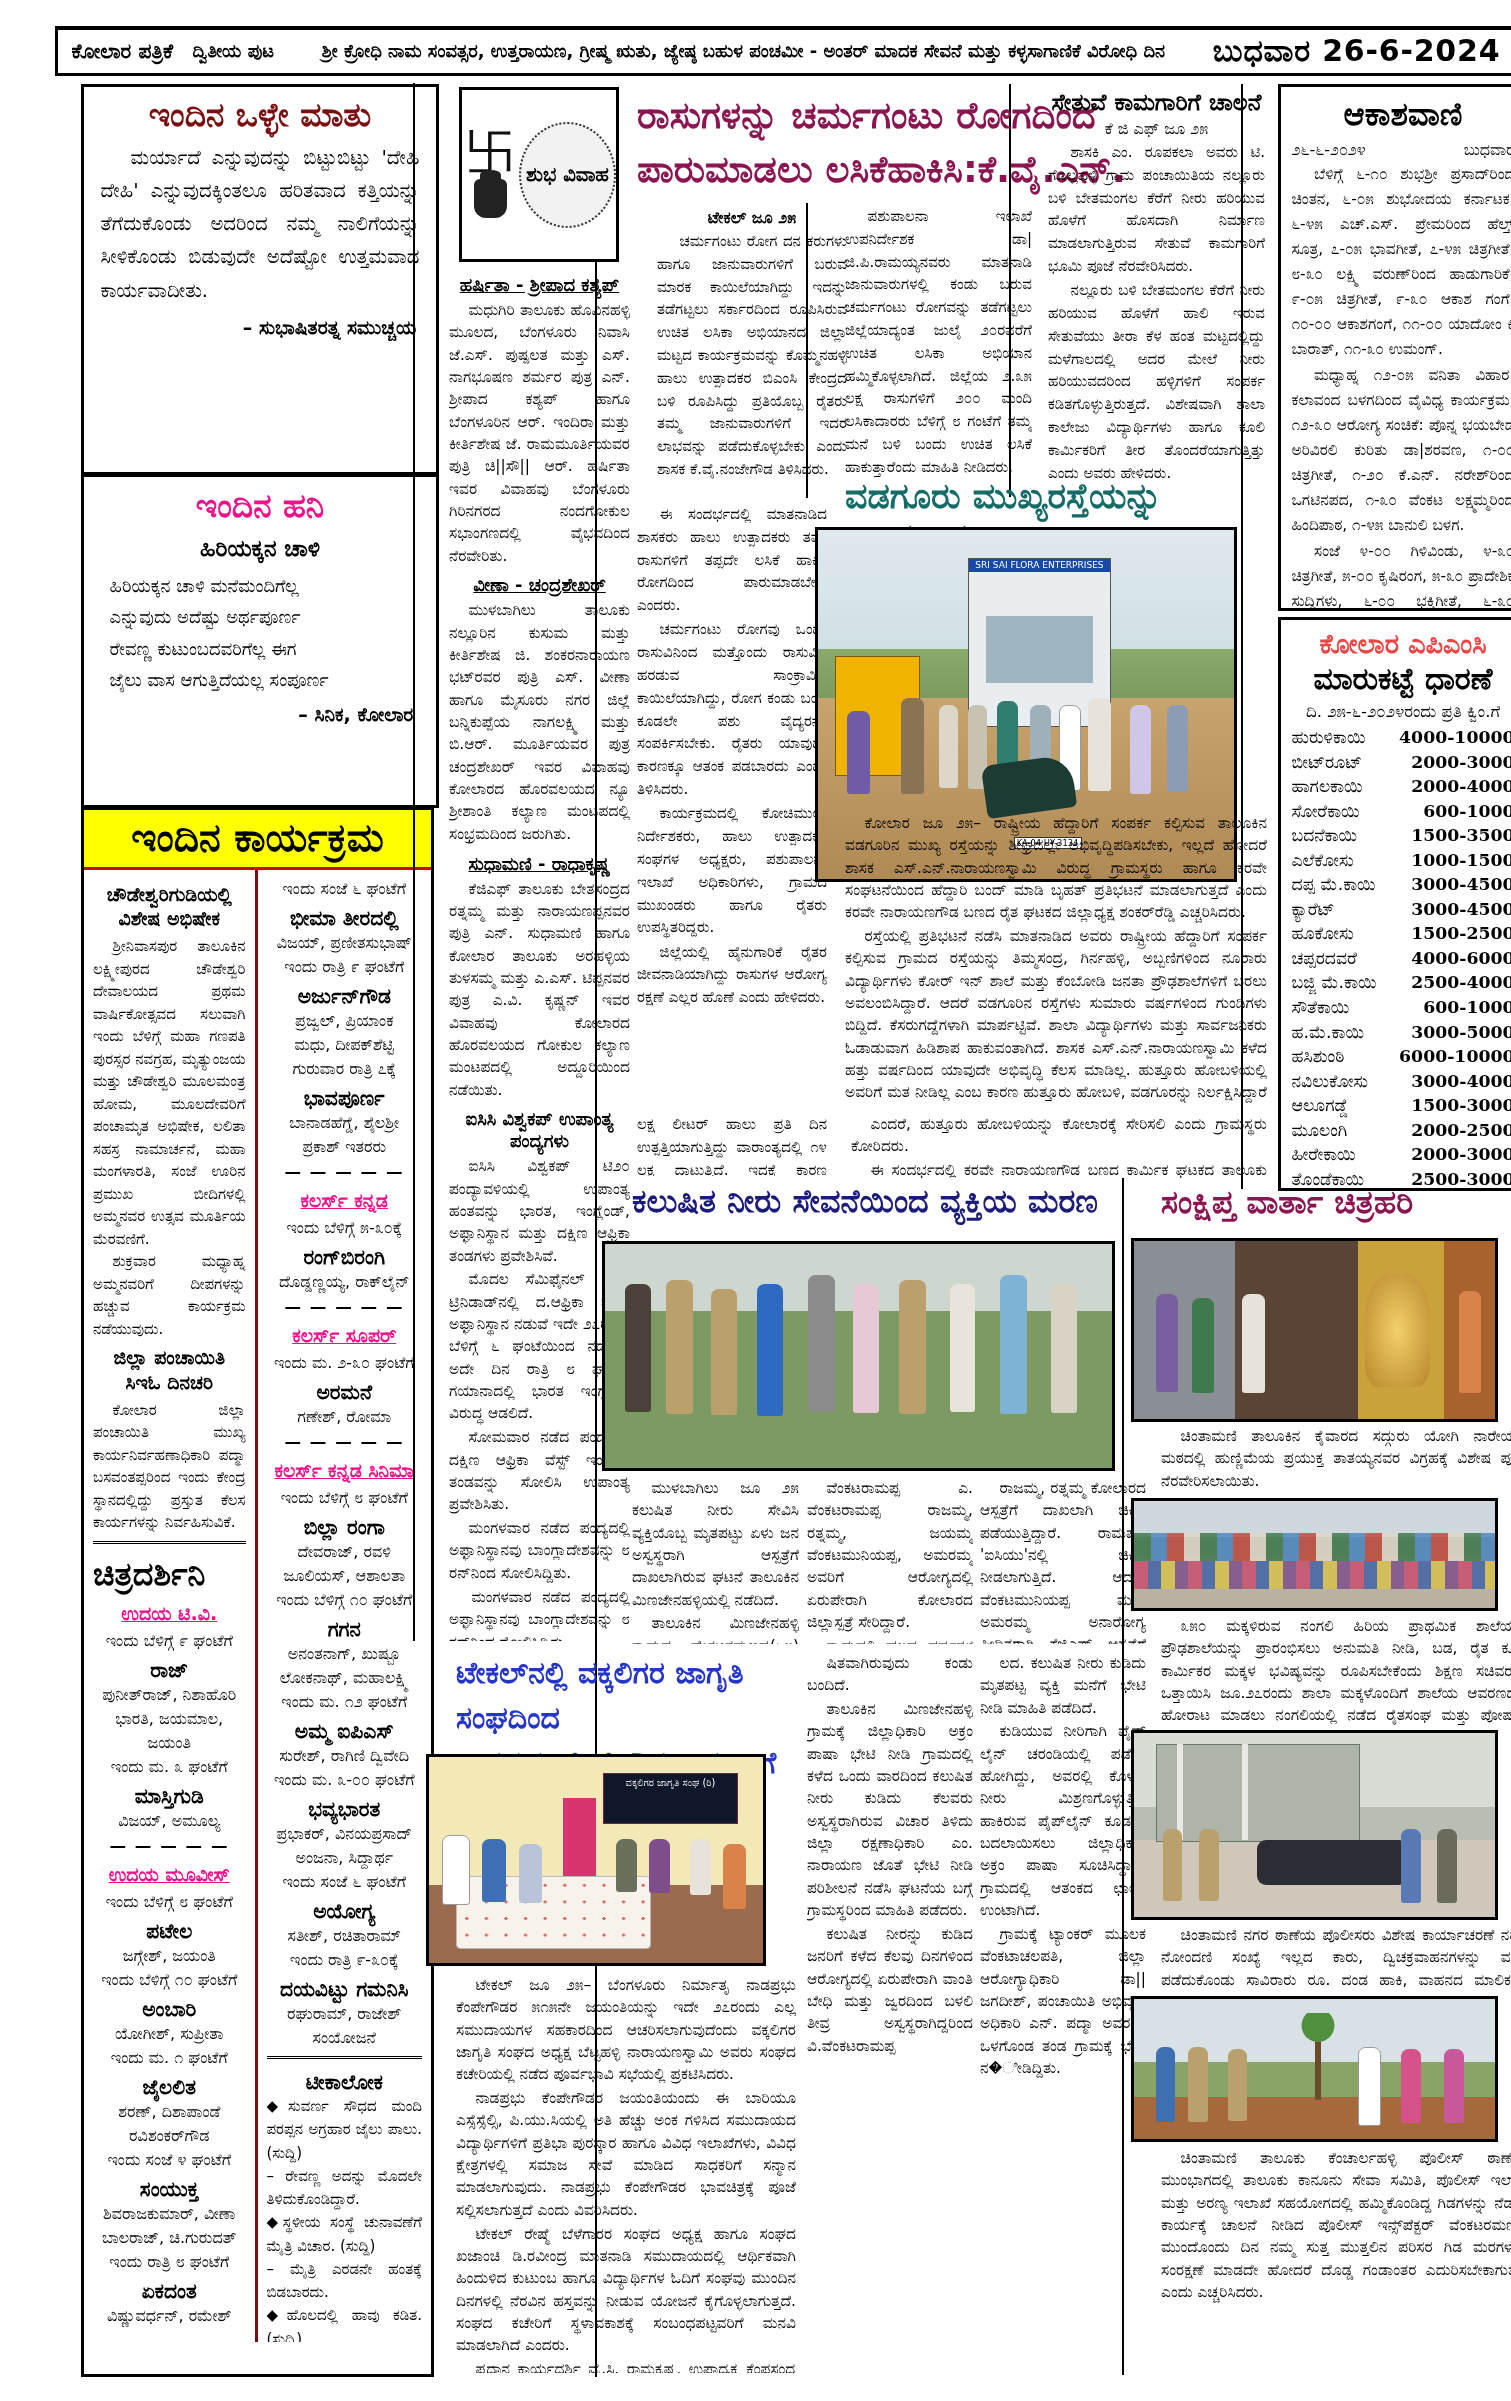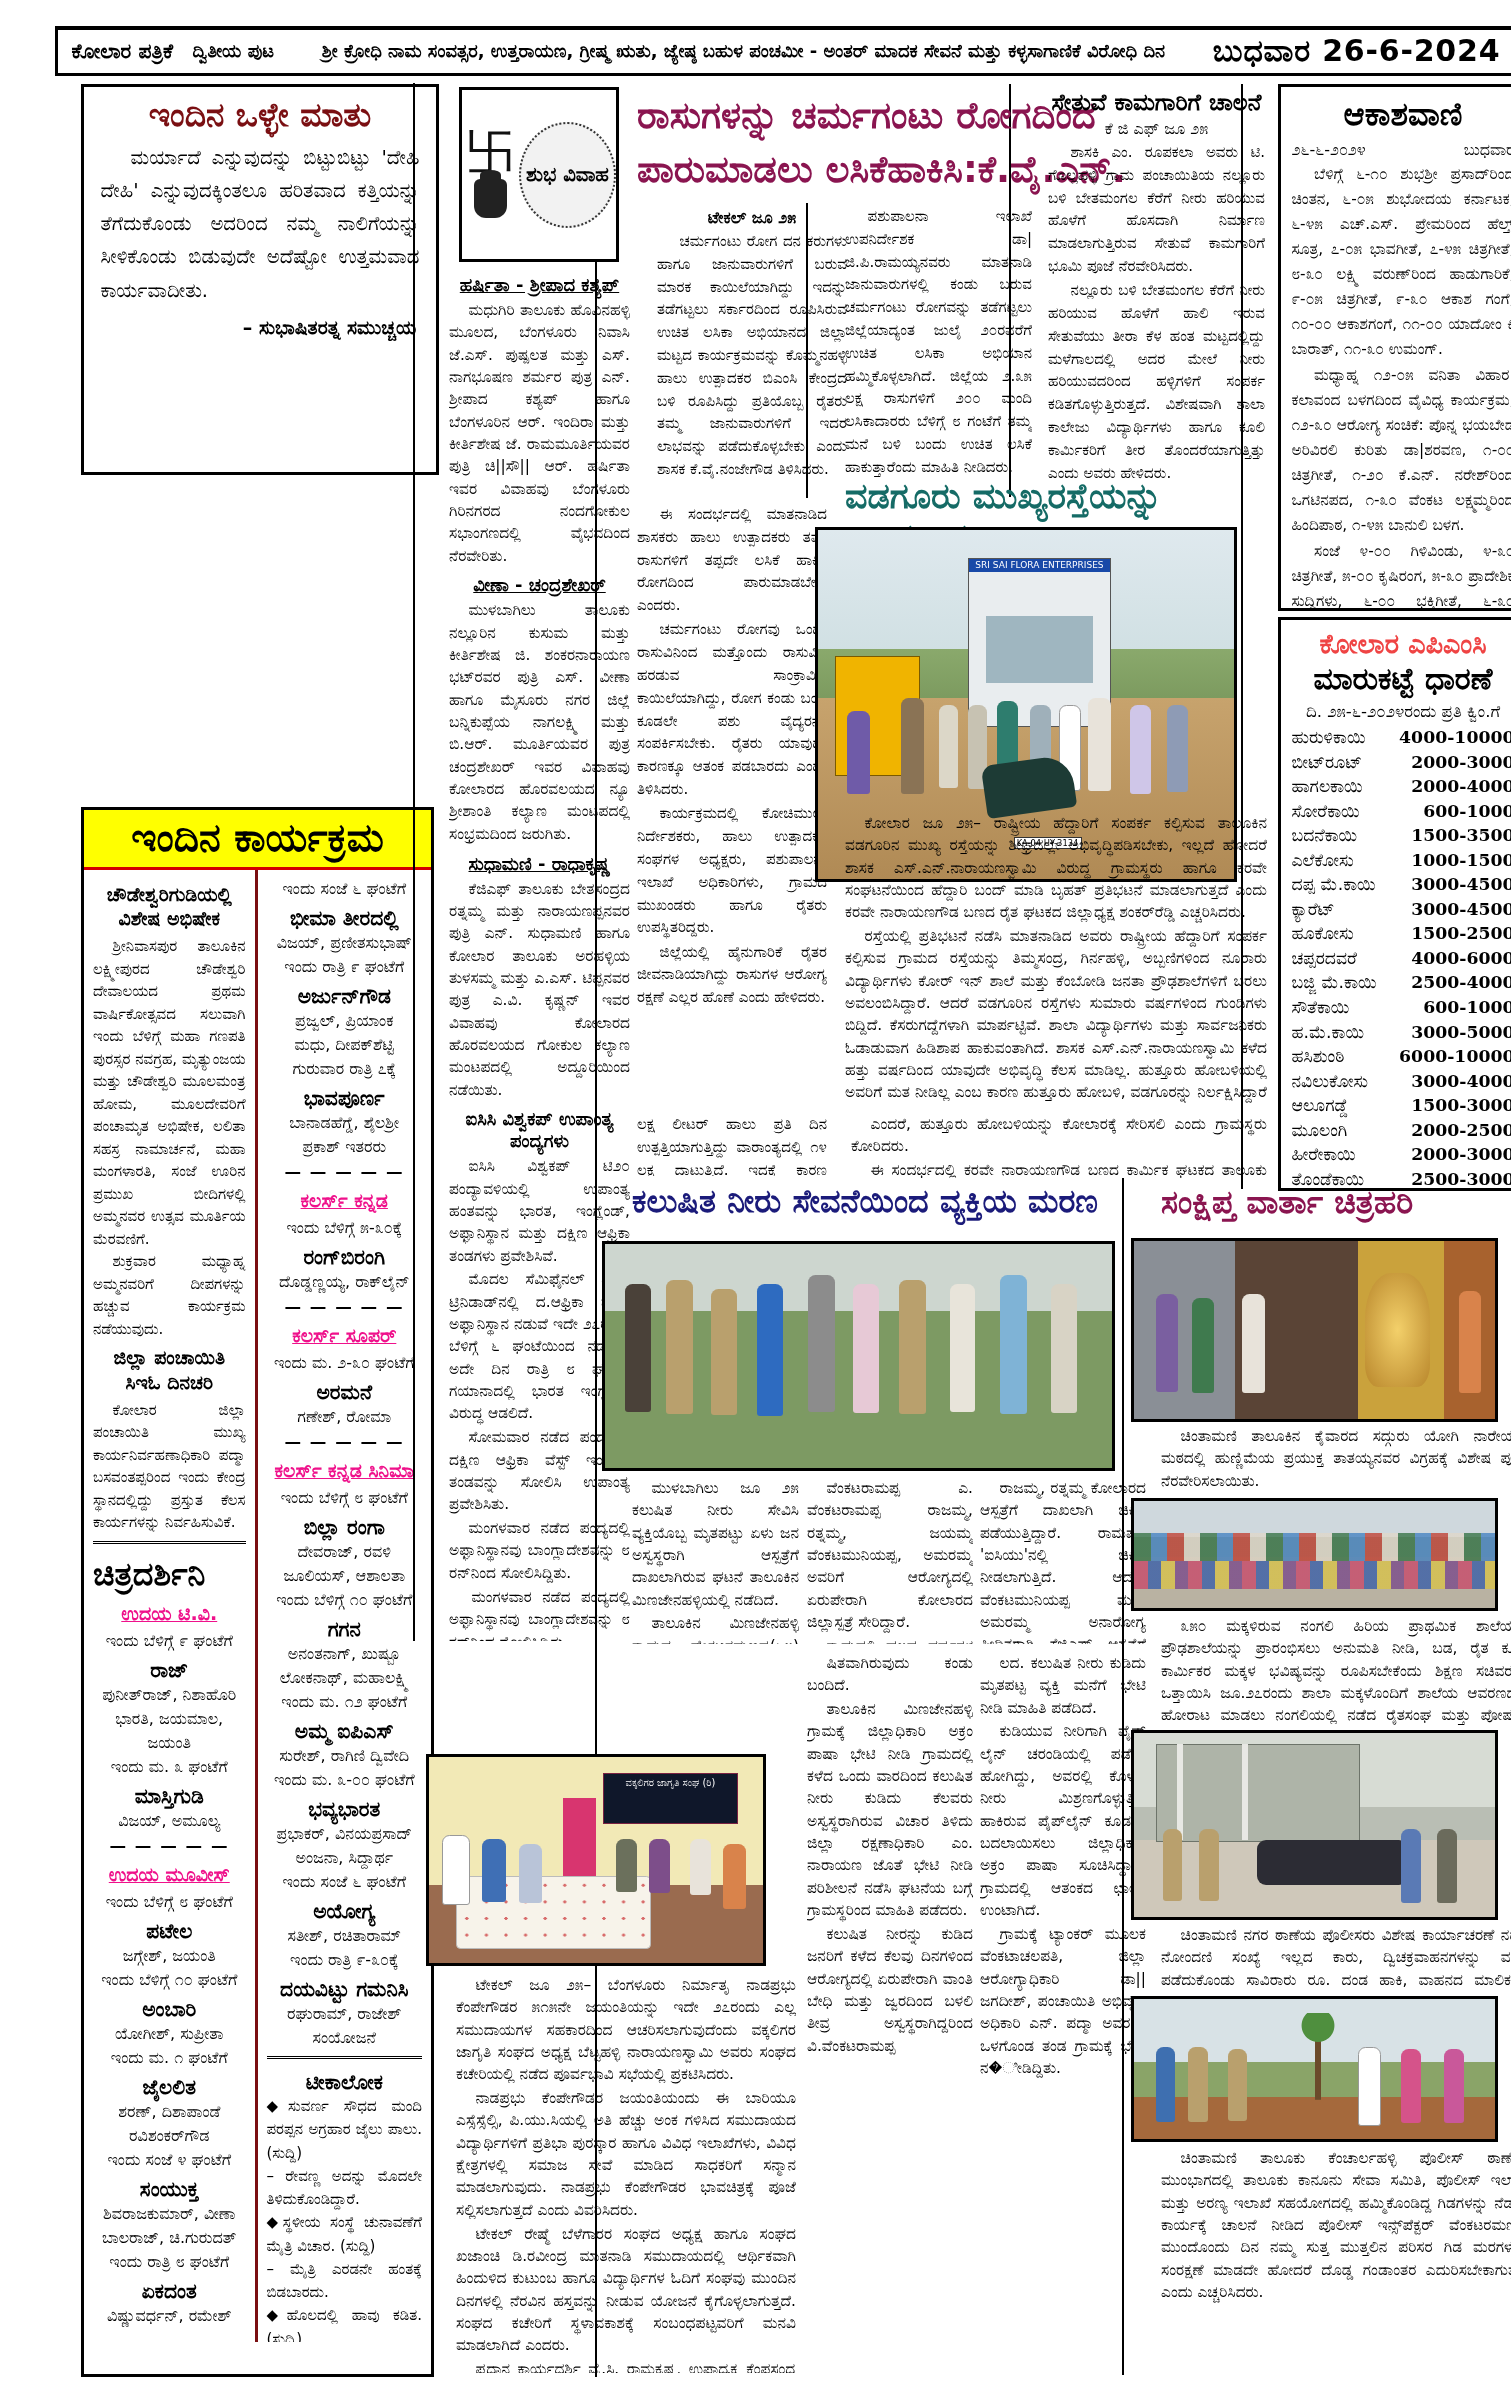--- a/index.html
+++ b/index.html
@@ -87,20 +87,31 @@
     <span class="almanac">ಶ್ರೀ ಕ್ರೋಧಿ ನಾಮ ಸಂವತ್ಸರ, ಉತ್ತರಾಯಣ, ಗ್ರೀಷ್ಮ ಋತು, ಜ್ಯೇಷ್ಠ ಬಹುಳ ಪಂಚಮೀ - ಅಂತರ್ ಮಾದಕ ಸೇವನೆ ಮತ್ತು ಕಳ್ಳಸಾಗಾಣಿಕೆ ವಿರೋಧಿ ದಿನ</span>
     <span class="date">ಬುಧವಾರ 26-6-2024</span>
   </div>
 
   <div class="abs box" style="left:51px;top:84px;width:352px;height:385px;">
     <div class="q-title">ಇಂದಿನ ಒಳ್ಳೇ ಮಾತು</div>
     <div class="q-body">ಮರ್ಯಾದೆ ಎನ್ನುವುದನ್ನು ಬಿಟ್ಟುಬಿಟ್ಟು 'ದೇಹಿ ದೇಹಿ' ಎನ್ನುವುದಕ್ಕಿಂತಲೂ ಹರಿತವಾದ ಕತ್ತಿಯನ್ನು ತೆಗೆದುಕೊಂಡು ಅದರಿಂದ ನಮ್ಮ ನಾಲಿಗೆಯನ್ನು ಸೀಳಿಕೊಂಡು ಬಿಡುವುದೇ ಅದೆಷ್ಟೋ ಉತ್ತಮವಾದ ಕಾರ್ಯವಾದೀತು.</div>
     <div class="q-attr">– ಸುಭಾಷಿತರತ್ನ ಸಮುಚ್ಚಯ</div>
   </div>
 
+  <div class="abs box" style="left:51px;top:474px;width:352px;height:328px;">
+    <div class="h-title">ಇಂದಿನ ಹನಿ</div>
+    <div class="h-sub">ಹಿರಿಯಕ್ಕನ ಚಾಳಿ</div>
+    <div>
+        <div class="h-line">ಹಿರಿಯಕ್ಕನ ಚಾಳಿ ಮನೆಮಂದಿಗೆಲ್ಲ</div>
+        <div class="h-line">ಎನ್ನುವುದು ಅದೆಷ್ಟು ಅರ್ಥಪೂರ್ಣ</div>
+        <div class="h-line">ರೇವಣ್ಣ ಕುಟುಂಬದವರಿಗೆಲ್ಲ ಈಗ</div>
+        <div class="h-line">ಜೈಲು ವಾಸ ಆಗುತ್ತಿದೆಯಲ್ಲ ಸಂಪೂರ್ಣ</div>
+      </div>
+    <div class="h-attr">– ಸಿನಿಕ, ಕೋಲಾರ</div>
+  </div>
 
   <div class="abs prog" style="left:51px;top:807px;width:353px;height:1570px;">
     <div class="prog-head">ಇಂದಿನ ಕಾರ್ಯಕ್ರಮ</div>
     <div class="prog-cols">
       <div class="prog-col first">
           <div class="pi-h2">ಚೌಡೇಶ್ವರಿಗುಡಿಯಲ್ಲಿ ವಿಶೇಷ ಅಭಿಷೇಕ</div>
           <div class="pi-para">ಶ್ರೀನಿವಾಸಪುರ ತಾಲೂಕಿನ ಲಕ್ಷ್ಮೀಪುರದ ಚೌಡೇಶ್ವರಿ ದೇವಾಲಯದ ಪ್ರಥಮ ವಾರ್ಷಿಕೋತ್ಸವದ ಸಲುವಾಗಿ ಇಂದು ಬೆಳಿಗ್ಗೆ ಮಹಾ ಗಣಪತಿ ಪುರಸ್ಸರ ನವಗ್ರಹ, ಮೃತ್ಯುಂಜಯ ಮತ್ತು ಚೌಡೇಶ್ವರಿ ಮೂಲಮಂತ್ರ ಹೋಮ, ಮೂಲದೇವರಿಗೆ ಪಂಚಾಮೃತ ಅಭಿಷೇಕ, ಲಲಿತಾ ಸಹಸ್ರ ನಾಮಾರ್ಚನೆ, ಮಹಾ ಮಂಗಳಾರತಿ, ಸಂಜೆ ಊರಿನ ಪ್ರಮುಖ ಬೀದಿಗಳಲ್ಲಿ ಅಮ್ಮನವರ ಉತ್ಸವ ಮೂರ್ತಿಯ ಮೆರವಣಿಗೆ.</div>
           <div class="pi-para">ಶುಕ್ರವಾರ ಮಧ್ಯಾಹ್ನ ಅಮ್ಮನವರಿಗೆ ದೀಪಗಳನ್ನು ಹಚ್ಚುವ ಕಾರ್ಯಕ್ರಮ ನಡೆಯುವುದು.</div>
           <div class="pi-h2">ಜಿಲ್ಲಾ ಪಂಚಾಯಿತಿ ಸಿಇಓ ದಿನಚರಿ</div>
           <div class="pi-para">ಕೋಲಾರ ಜಿಲ್ಲಾ ಪಂಚಾಯಿತಿ ಮುಖ್ಯ ಕಾರ್ಯನಿರ್ವಹಣಾಧಿಕಾರಿ ಪದ್ಮಾ ಬಸವಂತಪ್ಪರಿಂದ ಇಂದು ಕೇಂದ್ರ ಸ್ಥಾನದಲ್ಲಿದ್ದು ಪ್ರಸ್ತುತ ಕೆಲಸ ಕಾರ್ಯಗಳನ್ನು ನಿರ್ವಹಿಸುವಿಕೆ.</div>
@@ -433,20 +444,24 @@
       </div>
   </div>
   <div class="abs cap" style="left:950px;top:1652px;width:166px;height:721px;overflow:hidden;">
     <div>
         <div class="para">ಲದ. ಕಲುಷಿತ ನೀರು ಕುಡಿದು ಮೃತಪಟ್ಟ ವ್ಯಕ್ತಿ ಮನೆಗೆ ಭೇಟಿ ನೀಡಿ ಮಾಹಿತಿ ಪಡೆದಿದೆ.</div>
         <div class="para">ಕುಡಿಯುವ ನೀರಿಗಾಗಿ ಪೈಪ್ ಲೈನ್ ಚರಂಡಿಯಲ್ಲಿ ಪಡೆದು ಹೋಗಿದ್ದು, ಅವರಲ್ಲಿ ಕೊಳಚೆ ನೀರು ಮಿಶ್ರಣಗೊಳ್ಳುತ್ತಿದೆ ಹಾಕಿರುವ ಪೈಪ್‌ಲೈನ್ ಕೂಡಲೇ ಬದಲಾಯಿಸಲು ಜಿಲ್ಲಾಧಿಕಾರಿ ಅಕ್ರಂ ಪಾಷಾ ಸೂಚಿಸಿದ್ದಾರೆ. ಗ್ರಾಮದಲ್ಲಿ ಆತಂಕದ ಛಾಯೆ ಉಂಟಾಗಿದೆ.</div>
         <div class="para">ಗ್ರಾಮಕ್ಕೆ ಟ್ಯಾಂಕರ್ ಮೂಲಕ ವೆಂಕಟಾಚಲಪತಿ, ಜಿಲ್ಲಾ ಆರೋಗ್ಯಾಧಿಕಾರಿ ಡಾ|| ಜಗದೀಶ್, ಪಂಚಾಯಿತಿ ಅಭಿವೃದ್ಧಿ ಅಧಿಕಾರಿ ಎನ್. ಪದ್ಮಾ ಅವರನ್ನು ಒಳಗೊಂಡ ತಂಡ ಗ್ರಾಮಕ್ಕೆ ಭೇಟಿ ನ�ೀಡಿದ್ದಿತು.</div>
       </div>
   </div>
 
+  <div class="abs blue-head" style="left:426px;top:1650px;width:340px;">
+    <div>ಟೇಕಲ್‌ನಲ್ಲಿ ವಕ್ಕಲಿಗರ ಜಾಗೃತಿ ಸಂಘದಿಂದ</div>
+    <div>ನಾಡಪ್ರಭು ಕೆಂಪೇಗೌಡ ಜಯಂತಿಗೆ ತಯಾರಿ</div>
+  </div>
   <div class="ph" style="left:426px;top:1754px;width:340px;height:212px;">
     <div style="position:absolute;inset:0;background:linear-gradient(#f2e9b6 0 62%,#9a6b4f 62% 100%);"></div>
     <div style="position:absolute;left:52%;top:8%;width:40%;height:22%;background:#0f172a;border:1.5px solid #7a2242;color:#fff;font-size:9.8px;text-align:center;padding-top:3px;">ವಕ್ಕಲಿಗರ ಜಾಗೃತಿ ಸಂಘ (ರಿ)</div>
     <div style="position:absolute;left:40%;top:20%;width:10%;height:46%;background:#d8356f;"></div>
     <div style="position:absolute;left:8%;top:58%;width:58%;height:34%;background:#f7f3ea;border:0.8px solid #bbb;border-radius:4.5px;background-image:radial-gradient(#d86a6a 1.5px, transparent 1.9px);background-size:19.6px 16.6px;"></div>
     <div class="person" style="left:4%;top:38%;width:25.6px;height:68px;background:#ffffff;border:0.8px solid #999;"></div>
     <div class="person" style="left:16%;top:40%;width:24px;height:63px;background:#3f6fb5;"></div>
     <div class="person" style="left:27%;top:42%;width:22.6px;height:59px;background:#b9c4d8;"></div>
     <div class="person" style="left:56%;top:40%;width:21px;height:53px;background:#6b705c;"></div>
     <div class="person" style="left:66%;top:40%;width:21px;height:54px;background:#7d4e8a;"></div>

